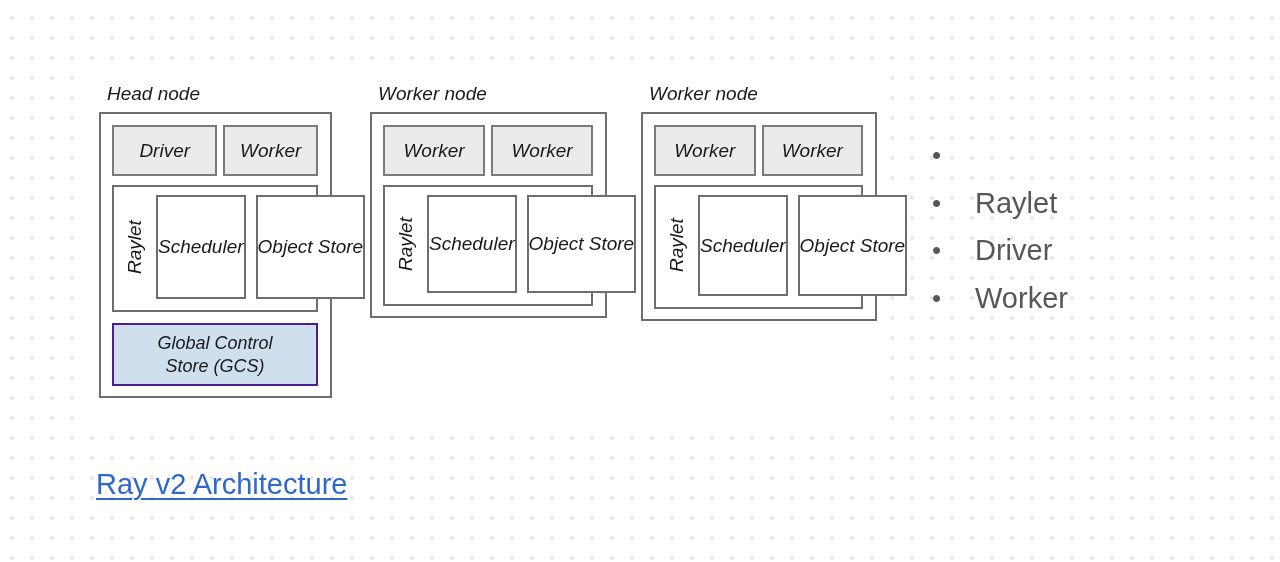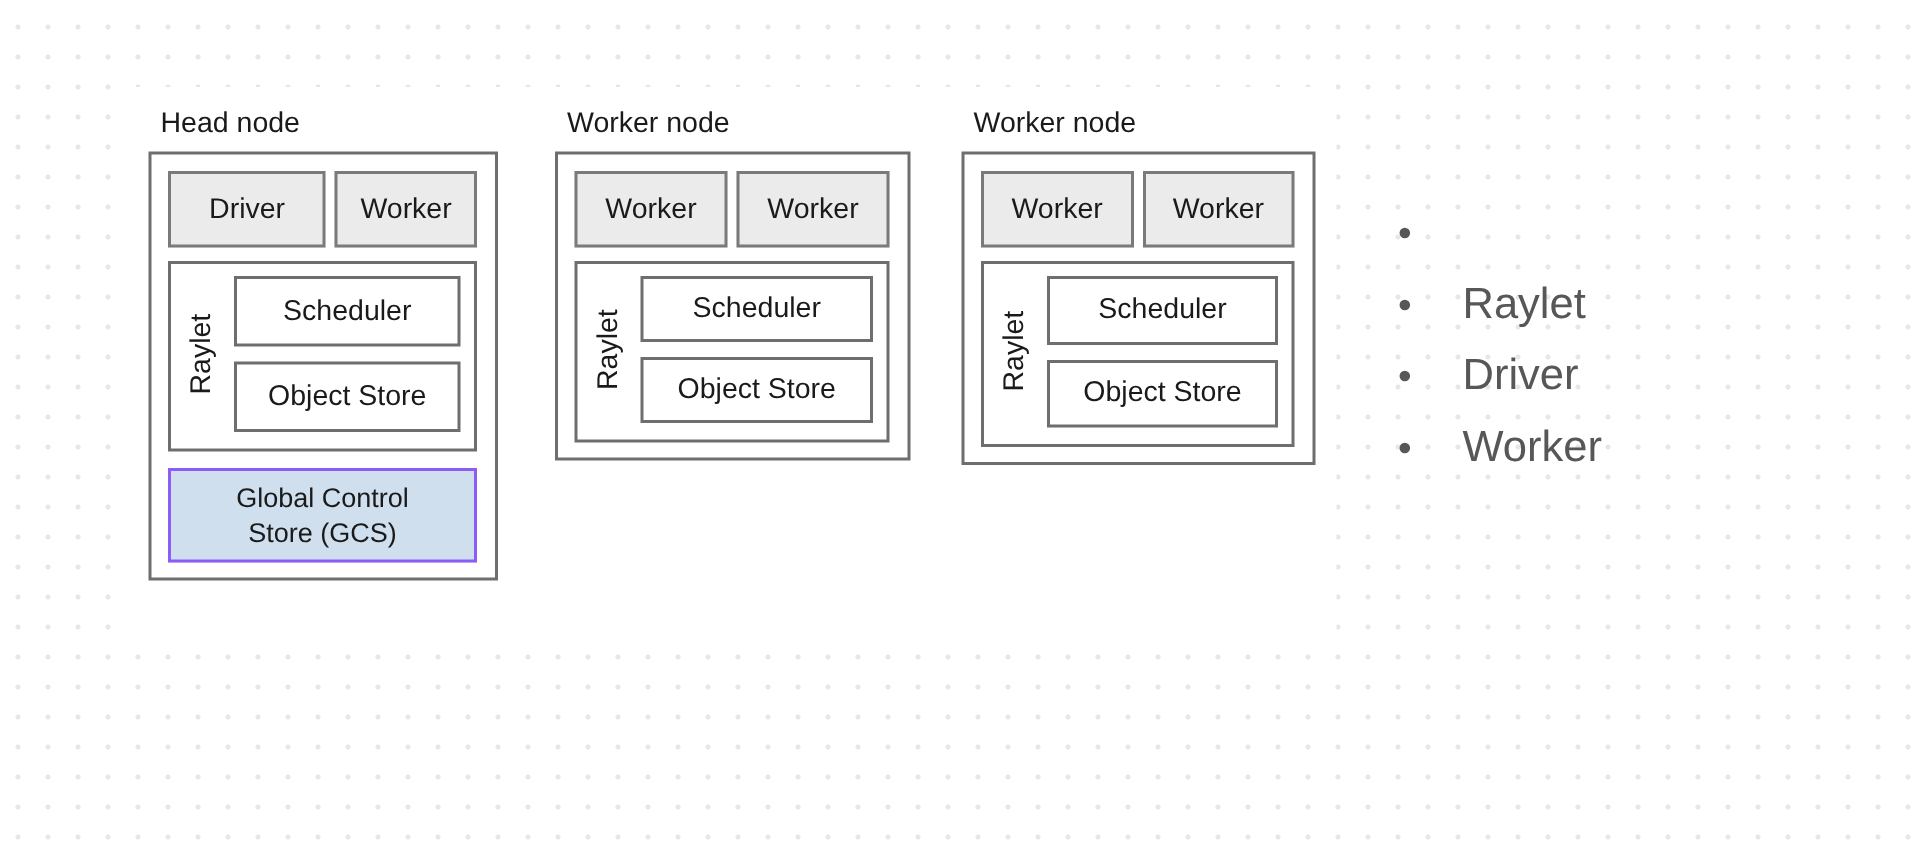--- a/index.html
+++ b/index.html
@@ -13,23 +13,24 @@
     overflow: hidden;
     background-color: #ffffff;
     background-image: radial-gradient(circle, #e7e7e7 1.6px, rgba(255,255,255,0) 1.8px);
     background-size: 20px 20px;
     background-position: 2px 8px;
   }
 
   
   .diagram-panel {
     position: absolute;
-    left: 74px; top: 58px;
+    left: 74px; top: 69px;
     width: 817px; height: 364px;
     background: #ffffff;
+    font-style: italic;
   }
 
   .node { position: absolute; top: 13px; }
   .node-head { left: 25px; }
   .node-w1   { left: 296px; }
   .node-w2   { left: 567px; }
 
   .node-title {
     font-size: 19px;
     line-height: 24px;
@@ -68,35 +69,35 @@
     display: flex;
     padding: 8px 9px 11px 0;
   }
   .raylet-label {
     width: 42px;
     display: flex; align-items: center; justify-content: center;
     writing-mode: vertical-rl;
     transform: rotate(180deg);
     font-size: 19px; color: #1a1a1a;
   }
-  .raylet-col { flex: 1; display: flex; flex-direction: column; gap: 10px; }
+  .raylet-col { flex: 1; display: flex; flex-direction: row; gap: 10px; }
   .subbox {
     flex: 1;
     border: 2px solid #6e6e6e;
     background: #ffffff;
     display: flex; align-items: center; justify-content: center;
     font-size: 19px; color: #1a1a1a;
     white-space: nowrap;
   }
 
   .gcs {
     flex: none;
     height: 63px;
     margin-top: 11px;
-    border: 2px solid #8b5cf6;
+    border: 2px solid #4c1d95;
     background: #cfdfee;
     display: flex; align-items: center; justify-content: center;
     text-align: center;
     font-size: 18px; line-height: 23px; color: #1a1a1a;
     padding: 0 28px;
   }
 
   .bullet-list {
     position: absolute;
     left: 932px; top: 132px;
@@ -200,14 +201,15 @@
     <li class="bullet-item">
       <span class="bullet-marker">•</span>
       <span>Driver</span>
     </li>
     <li class="bullet-item">
       <span class="bullet-marker">•</span>
       <span>Worker</span>
     </li>
   </ul>
 
+  <a class="ray-link">Ray v2 Architecture</a>
 
 </div>
 
 </body></html>

